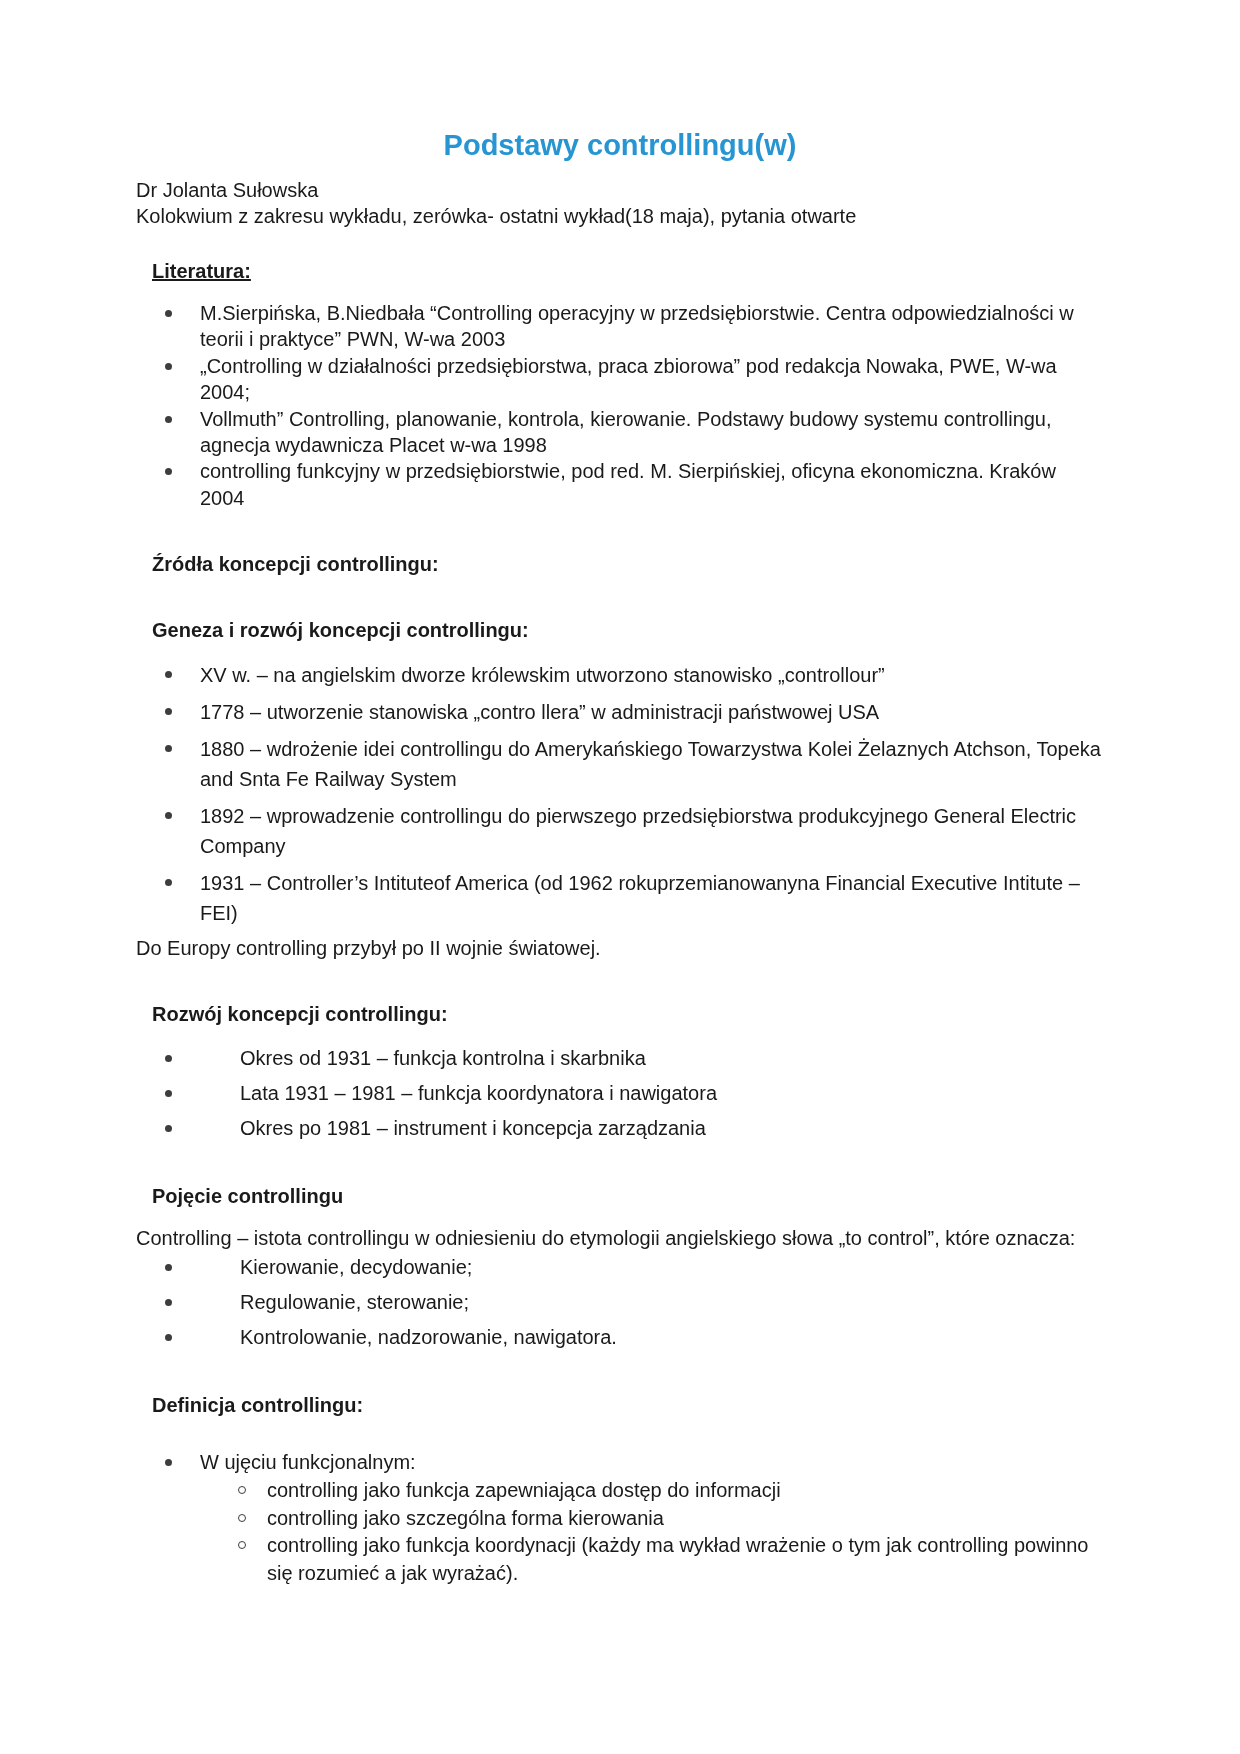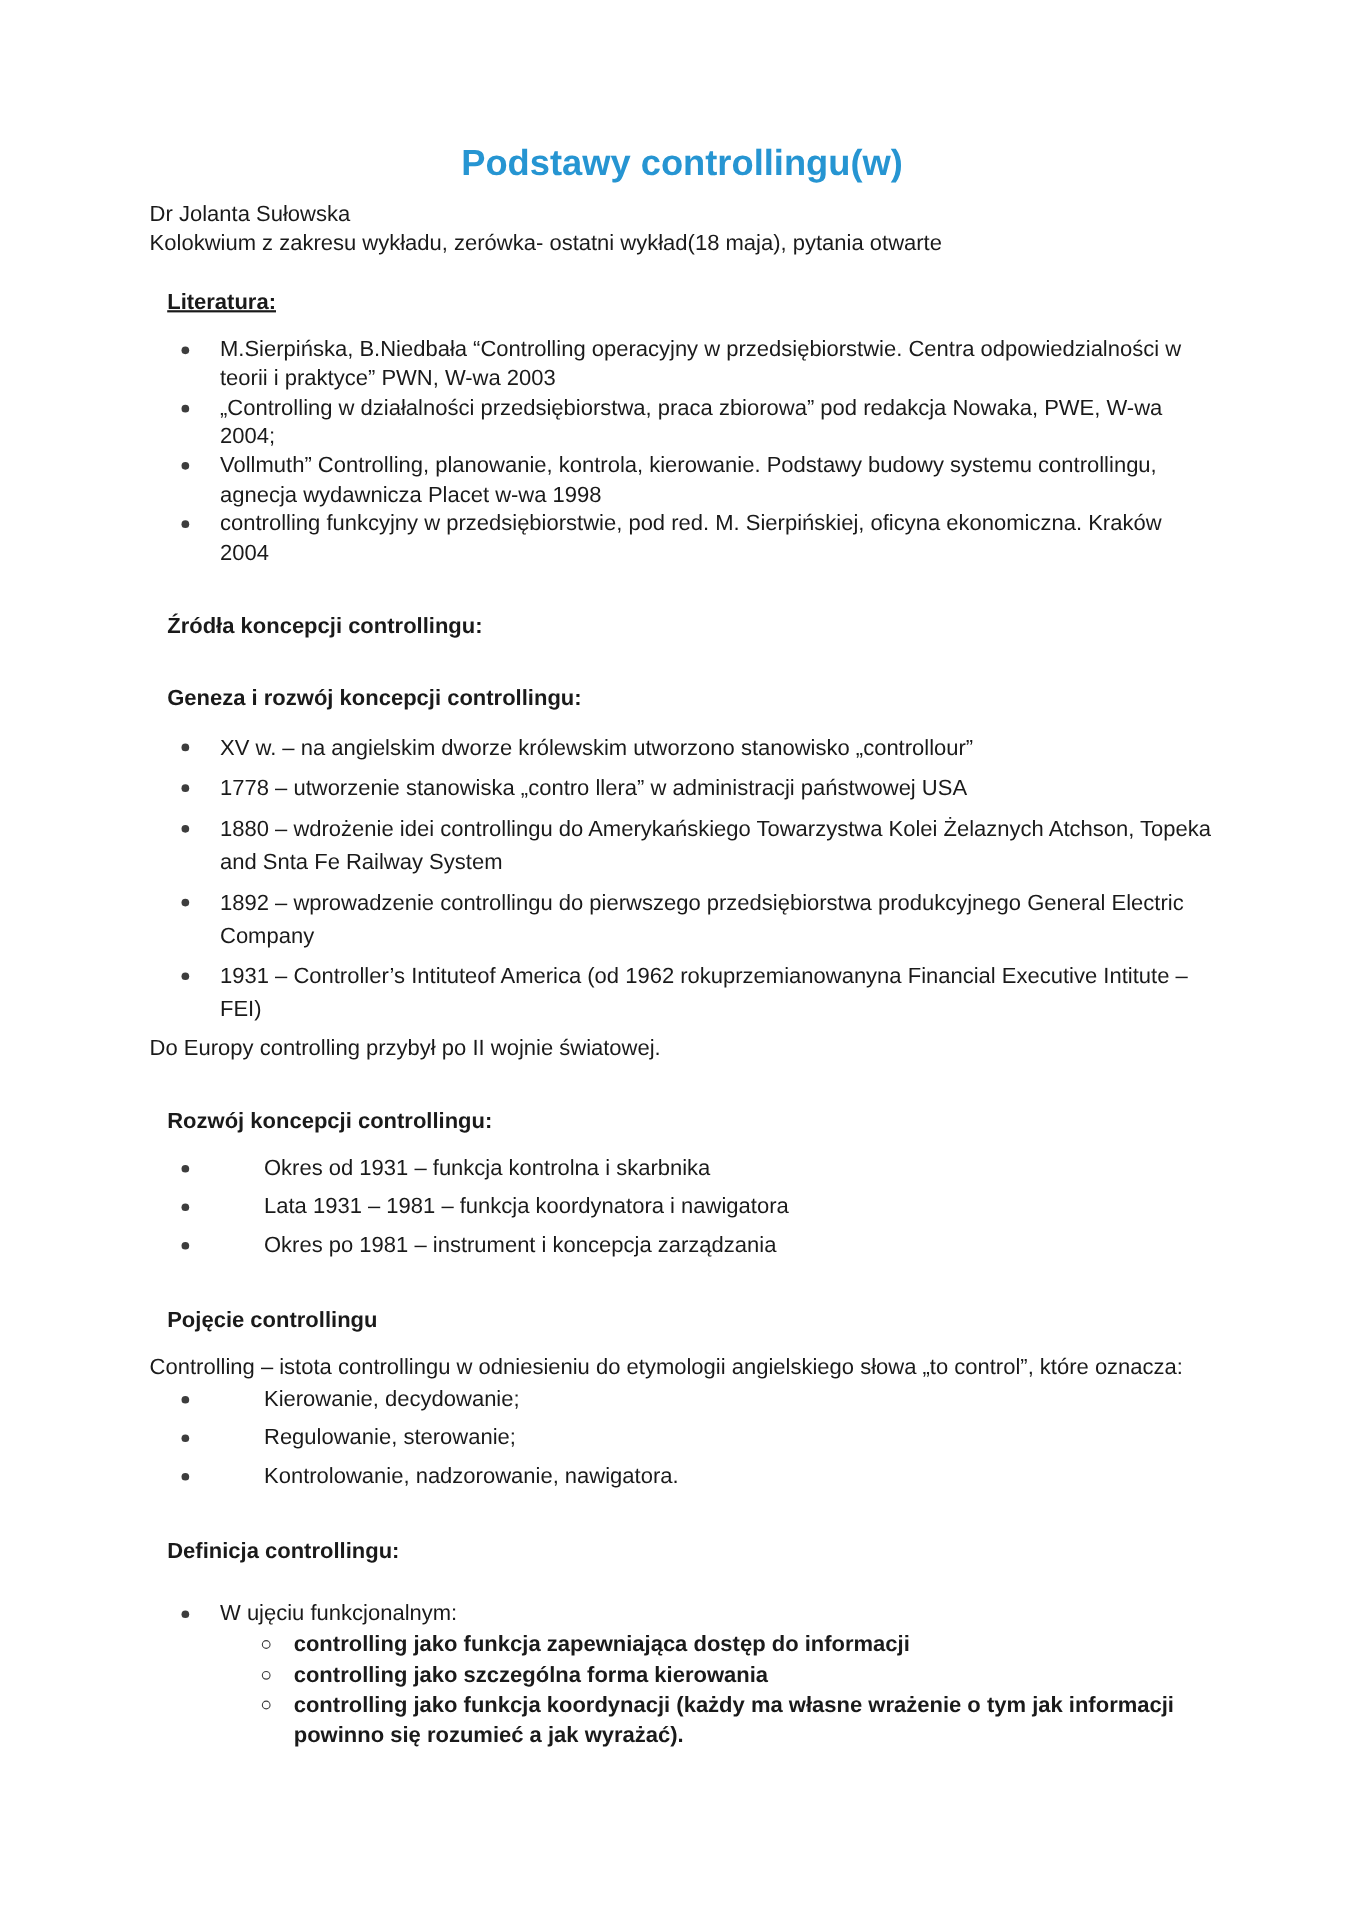--- a/index.html
+++ b/index.html
@@ -16,21 +16,21 @@
     box-sizing: border-box;
     padding: 128px 136px 60px 136px;
     font-family: "Liberation Sans", "DejaVu Sans", sans-serif;
     font-size: 20px;
     line-height: 1.32;
     color: #1a1a1a;
   }
   .doc-title {
     margin: 0 0 14px 0;
     text-align: center;
-    font-size: 33px;
+    font-size: 29px;
     font-weight: bold;
     line-height: 1.2;
   }
   p { margin: 0; }
   .heading {
     font-weight: bold;
     margin: 16px;
   }
   .underline { text-decoration: underline; }
   .mt-md { margin-top: 28px; }
@@ -77,21 +77,21 @@
   .circle-bullet {
     flex: none;
     width: 8px;
     height: 8px;
     box-sizing: border-box;
     border: 1.6px solid #3d3d3d;
     border-radius: 50%;
     background: transparent;
     margin: 9px 21px 0 38px;
   }
-  ul.sublist > li > .li-text { flex: 1 1 auto; font-weight: bold; }
+  ul.sublist > li > .li-text { flex: 1 1 auto; }
 </style>
 </head>
 <body>
 
 <div class="page">
 
   <h1 class="doc-title" style="color: rgb(38, 149, 210);">Podstawy controllingu(w)</h1>
 
   <p>Dr Jolanta Sułowska</p>
   <p>Kolokwium z zakresu wykładu, zerówka- ostatni wykład(18 maja), pytania otwarte</p>
@@ -186,20 +186,20 @@
           <li>
             <span class="circle-bullet"></span>
             <span class="li-text">controlling jako funkcja zapewniająca dostęp do informacji</span>
           </li>
           <li>
             <span class="circle-bullet"></span>
             <span class="li-text">controlling jako szczególna forma kierowania</span>
           </li>
           <li>
             <span class="circle-bullet"></span>
-            <span class="li-text">controlling jako funkcja koordynacji (każdy ma własne wrażenie o tym jak informacji powinno się rozumieć a jak wyrażać).</span>
+            <span class="li-text">controlling jako funkcja koordynacji (każdy ma wykład wrażenie o tym jak controlling powinno się rozumieć a jak wyrażać).</span>
           </li>
         </ul>
       </span>
     </li>
   </ul>
 
 </div>
 
 </body></html>

